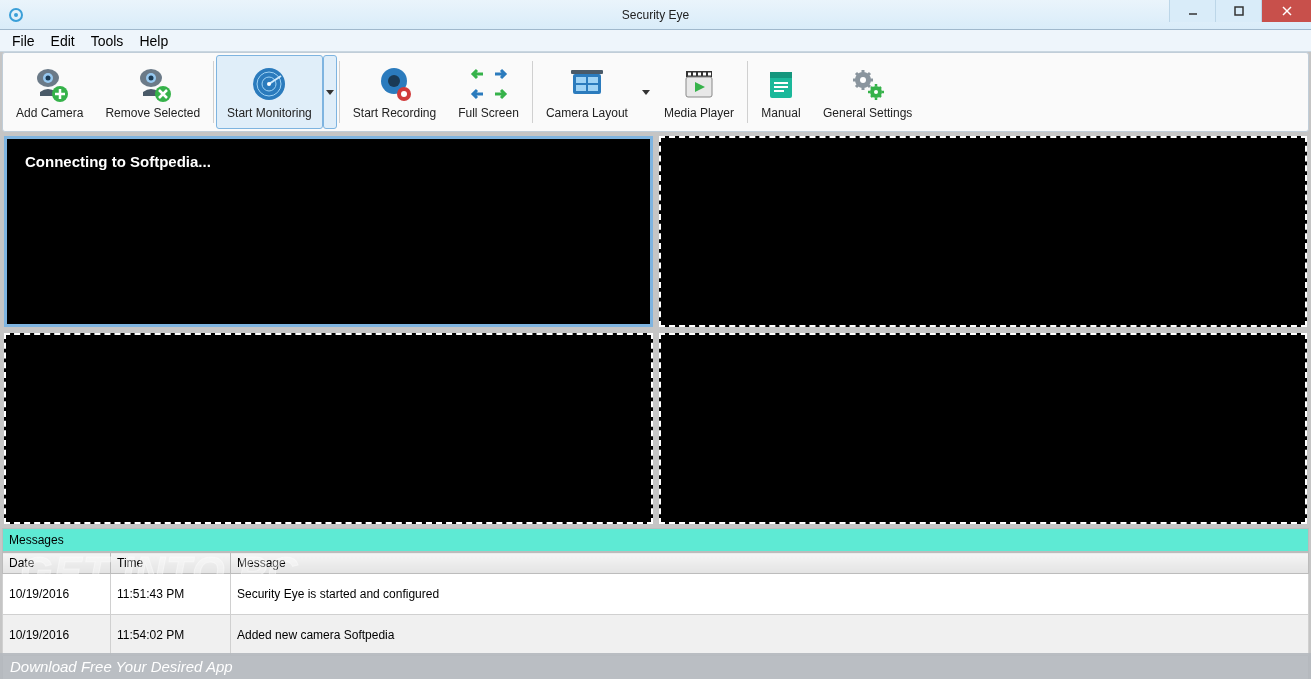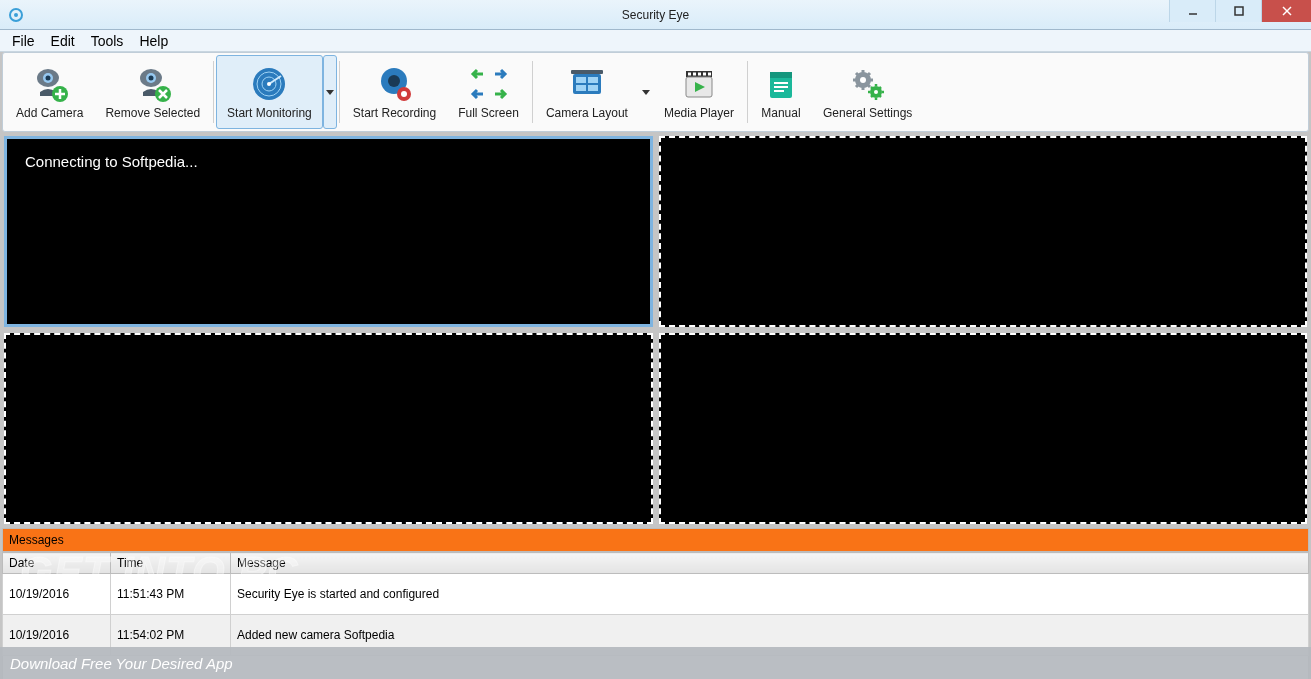--- a/index.html
+++ b/index.html
@@ -23,38 +23,38 @@
 .tool-btn { display: flex; flex-direction: column; align-items: center; justify-content: center; padding: 4px 10px; font-size: 12px; color: #222; border: 1px solid transparent; border-radius: 3px; cursor: default; gap: 2px; }
 .tool-btn.active { background: #e0eef9; border: 1px solid #7eb4e0; }
 .tool-btn .icon { width: 40px; height: 40px; display: flex; align-items: center; justify-content: center; }
 .tool-split { display:flex; align-items:stretch; }
 .tool-drop { width: 14px; display: flex; align-items: center; justify-content: center; border: 1px solid transparent; border-radius: 3px; }
 .tool-btn.active + .tool-drop, .tool-drop.active { background: #e0eef9; border: 1px solid #7eb4e0; }
 .tool-sep { width: 1px; background: #d0d0d0; margin: 6px 2px; }
 
 
 .camgrid { margin: 4px; display: grid; grid-template-columns: 1fr 1fr; grid-template-rows: 1fr 1fr; gap: 6px; height: 388px; }
-.cam { background: #000; border: 2px dashed #fff; position: relative; }
+.cam { background: #000; border: 2px dashed #fff; position: relative; font-weight: bold; }
 .cam.selected { border: 3px solid #7eb4e0; outline: none; }
 .cam .status { position: absolute; top: 14px; left: 18px; color: #fff; font-size: 15px; }
 
 
 .messages-wrap { margin: 2px; }
-.messages-title { font-size: 12px; padding: 4px 6px; background: #f97316; border: 1px solid #bcbcbc; }
+.messages-title { font-size: 12px; padding: 4px 6px; background: #5eead4; border: 1px solid #bcbcbc; }
 .msg-table { width: 100%; border-collapse: collapse; font-size: 12px; table-layout: fixed; }
 .msg-table th { text-align: left; background: linear-gradient(to bottom,#f5f5f5,#e3e3e3); border: 1px solid #bcbcbc; padding: 3px 6px; font-weight: normal; }
 .msg-table td { border: 1px solid #d0d0d0; padding: 13px 6px; background: #fff; }
 .msg-table tr.alt td { background: #f0f0f0; }
 .msg-table .col-date { width: 108px; }
 .msg-table .col-time { width: 120px; }
 .msg-table .col-msg { }
 .msg-bottom-pad { height: 30px; background: #fff; border: 1px solid #bcbcbc; border-top: none; }
 
 
-.watermark { position: absolute; left: 0; right: 0; bottom: 0; height: 32px; background: rgba(180,185,190,0.92); color: #fff; font-size: 15px; font-style: italic; display: flex; align-items: center; padding-left: 10px; }
+.watermark { position: absolute; left: 0; right: 0; bottom: 0; height: 26px; background: rgba(180,185,190,0.92); color: #fff; font-size: 15px; font-style: italic; display: flex; align-items: center; padding-left: 10px; }
 .bigmark { position: absolute; left: 20px; top: 548px; font-size: 42px; font-weight: 800; color: rgba(255,255,255,0.35); letter-spacing: 1px; pointer-events: none; font-style: italic; }
 .bigmark .outline { -webkit-text-stroke: 1px rgba(255,255,255,0.4); }
 </style>
 </head>
 <body>
 
 <div class="titlebar">
   <span class="app-icon">
     <svg width="14" height="14" viewBox="0 0 14 14">
         <circle cx="7" cy="7" r="6" fill="none" stroke="#3a9fd8" stroke-width="2"></circle>

